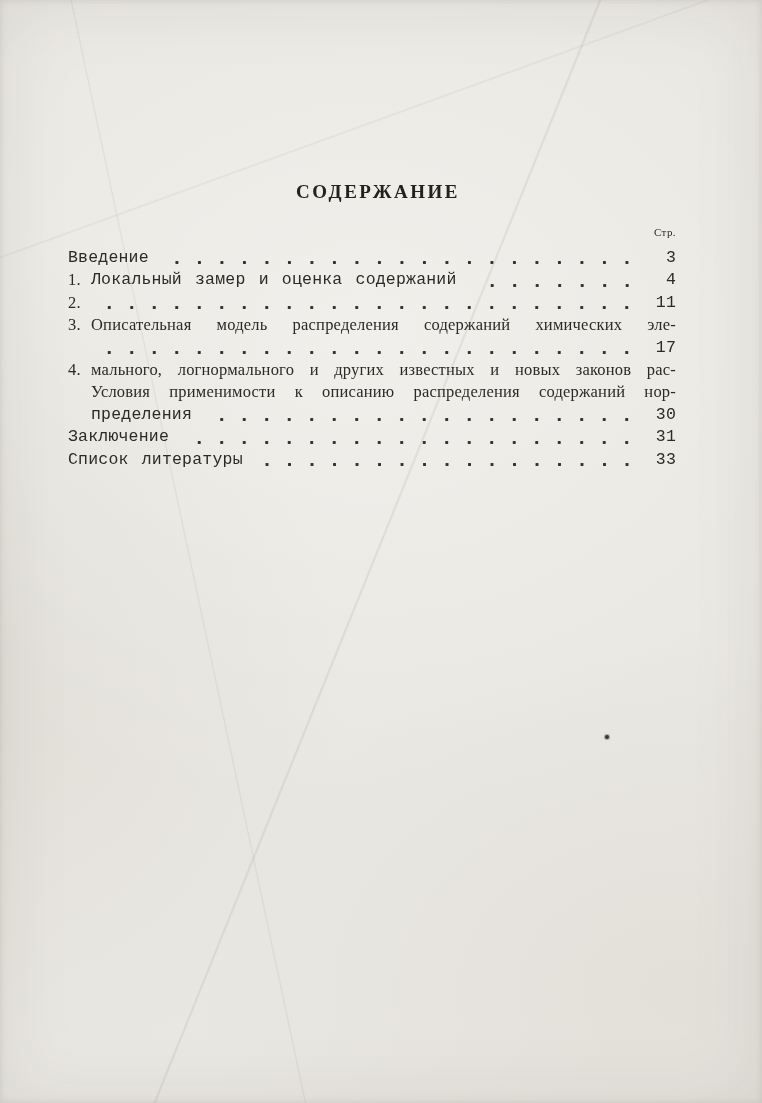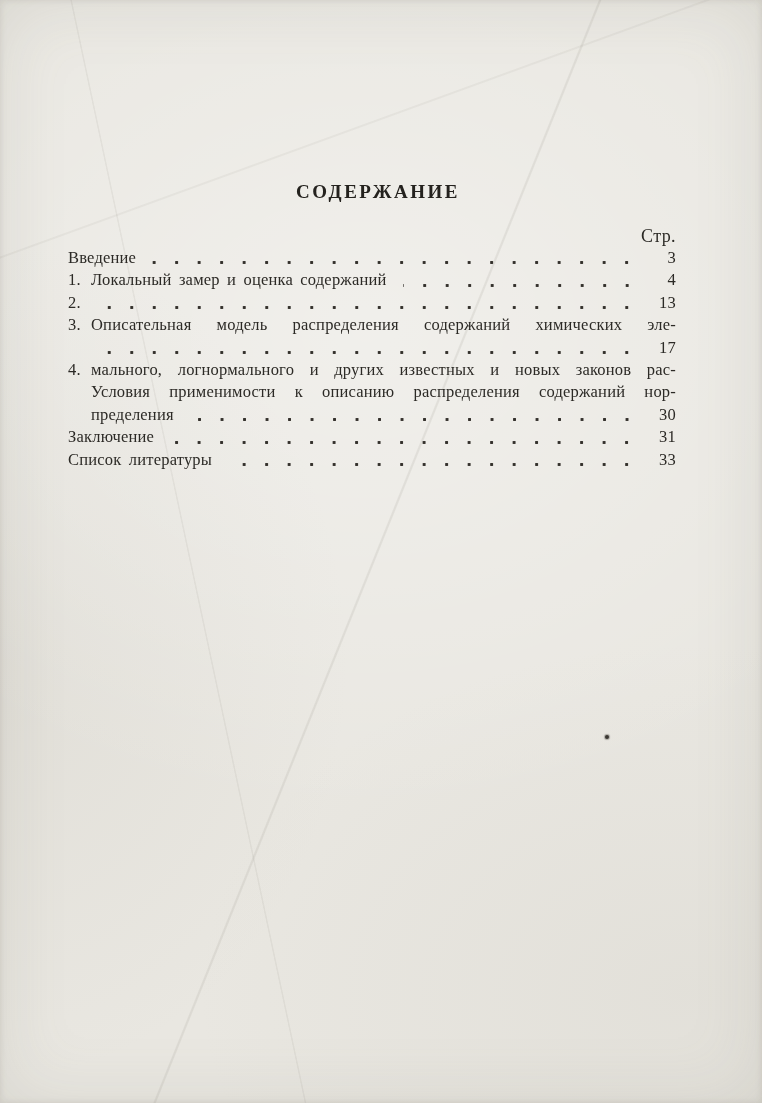--- a/index.html
+++ b/index.html
@@ -39,21 +39,21 @@
     font-weight: 700;
     letter-spacing: 2.5px;
     color: #24221e;
   }
   .page-col-header {
     position: absolute;
     top: 226px;
     left: 68px;
     width: 608px;
     text-align: right;
-    font-size: 18px;
+    font-size: 11px;
     letter-spacing: 0.4px;
   }
   .toc {
     position: absolute;
     top: 247px;
     left: 68px;
     width: 608px;
     font-size: 16.5px;
     line-height: 22.4px;
     word-spacing: 3px;
@@ -66,20 +66,21 @@
     left: 0;
     top: 0;
   }
   .line-full {
     text-align: justify;
     text-align-last: justify;
   }
   .line-last {
     display: flex;
     align-items: flex-start;
+    font-family: Liberation Mono, monospace;
   }
   .line-last .txt { white-space: nowrap; }
   .dots {
     flex: 1 1 auto;
     align-self: stretch;
     margin-left: 16px;
     background-image: radial-gradient(circle, #34312c 1.35px, rgba(0,0,0,0) 1.95px);
     background-size: 22.5px 5px;
     background-repeat: repeat-x;
     background-position: right 4px bottom 4px;
@@ -120,21 +121,21 @@
         <div class="line-last">
           <span class="txt">Локальный замер и оценка содержаний</span>
           <span class="dots"></span>
           <span class="pg">4</span>
         </div>
       </div>
       <div class="entry numbered">
         <span class="num">2.</span>
         <div class="line-last">
           <span class="dots"></span>
-          <span class="pg">13</span>
+          <span class="pg">11</span>
         </div>
       </div>
       <div class="entry numbered">
         <span class="num">3.</span>
         <div class="line-full">Описательная модель распределения содержаний химических эле-</div>
         <div class="line-last">
           <span class="dots"></span>
           <span class="pg">17</span>
         </div>
       </div>

